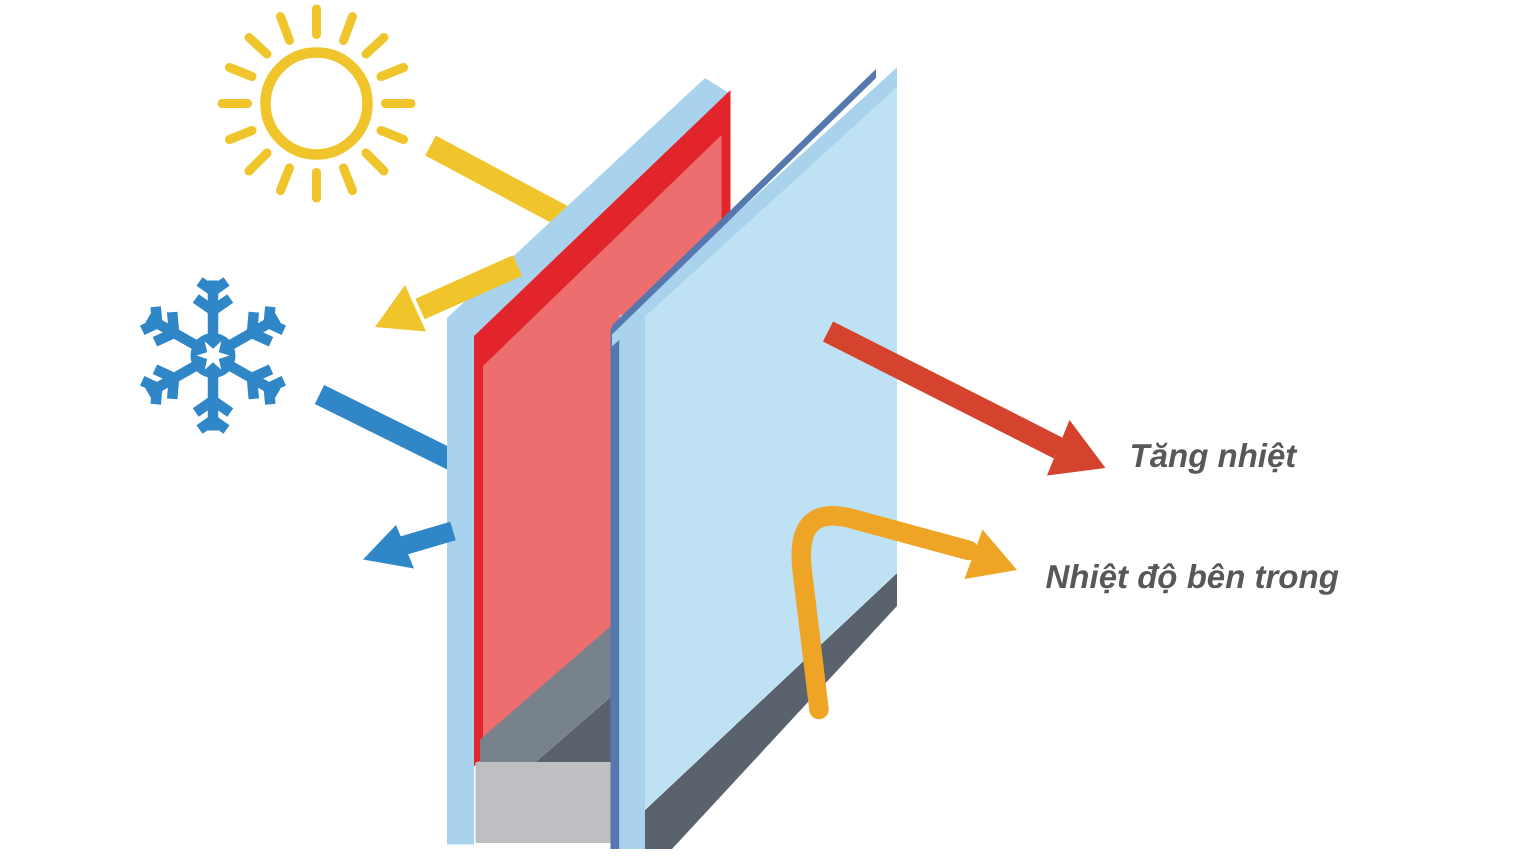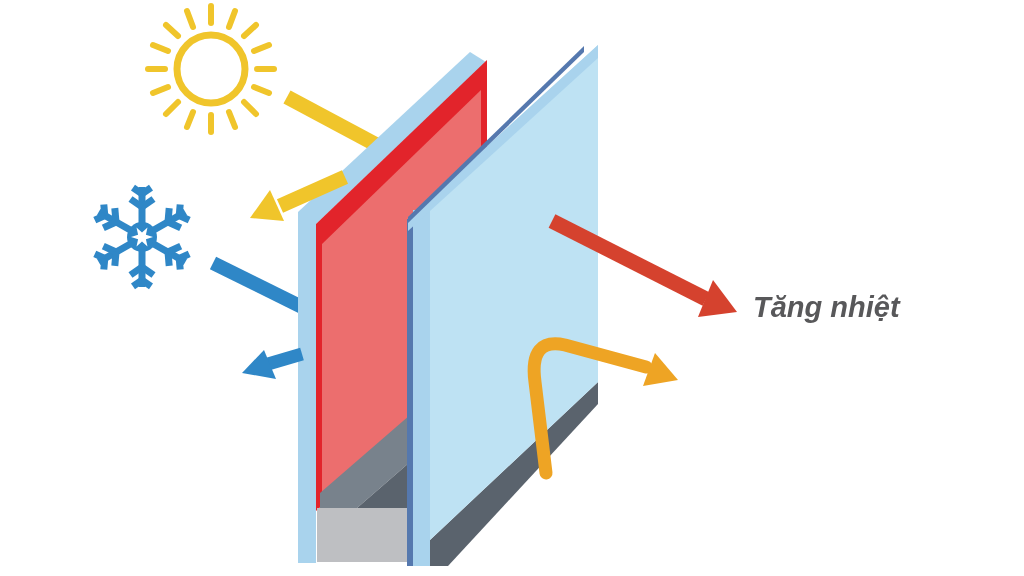--- a/index.html
+++ b/index.html
@@ -17,21 +17,21 @@
   }
   .stage svg {
     position: absolute;
     inset: 0;
   }
   .diagram-label {
     position: absolute;
     font-family: "Liberation Sans", sans-serif;
     font-weight: 700;
     font-style: italic;
-    font-size: 29px;
+    font-size: 22px;
     color: #58585A;
     white-space: nowrap;
     letter-spacing: 0px;
     text-align: center;
   }
   .label-heat-gain   { left: 753px; top: 291px; }
   .label-inside-temp { left: 697px; top: 372px; }
 </style>
 </head>
 <body>
@@ -137,14 +137,15 @@
     </g>
 
     <g>
       <path fill="none" stroke-width="13" stroke-linecap="round" stroke-linejoin="round" d="M 546 473 L 535 382 Q 529 337 565 345 L 646 367" stroke="#EEA424"></path>
       <polygon points="678,380 643,386 655,353" fill="#EEA424"></polygon>
     </g>
   </svg>
 
   <div class="diagram-label label-heat-gain">Tăng nhiệt</div>
 
+  <div class="diagram-label label-inside-temp">Nhiệt độ bên trong</div>
 
 </div>
 
 </body></html>

